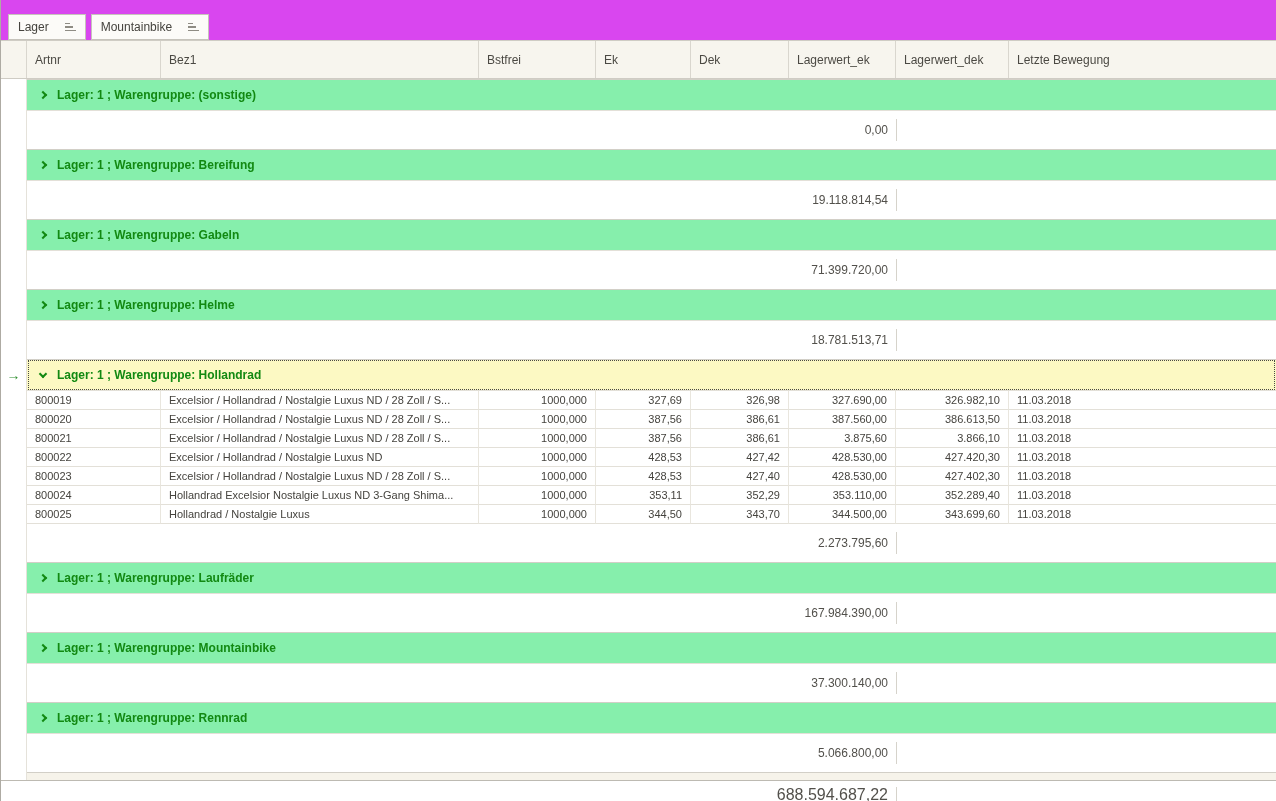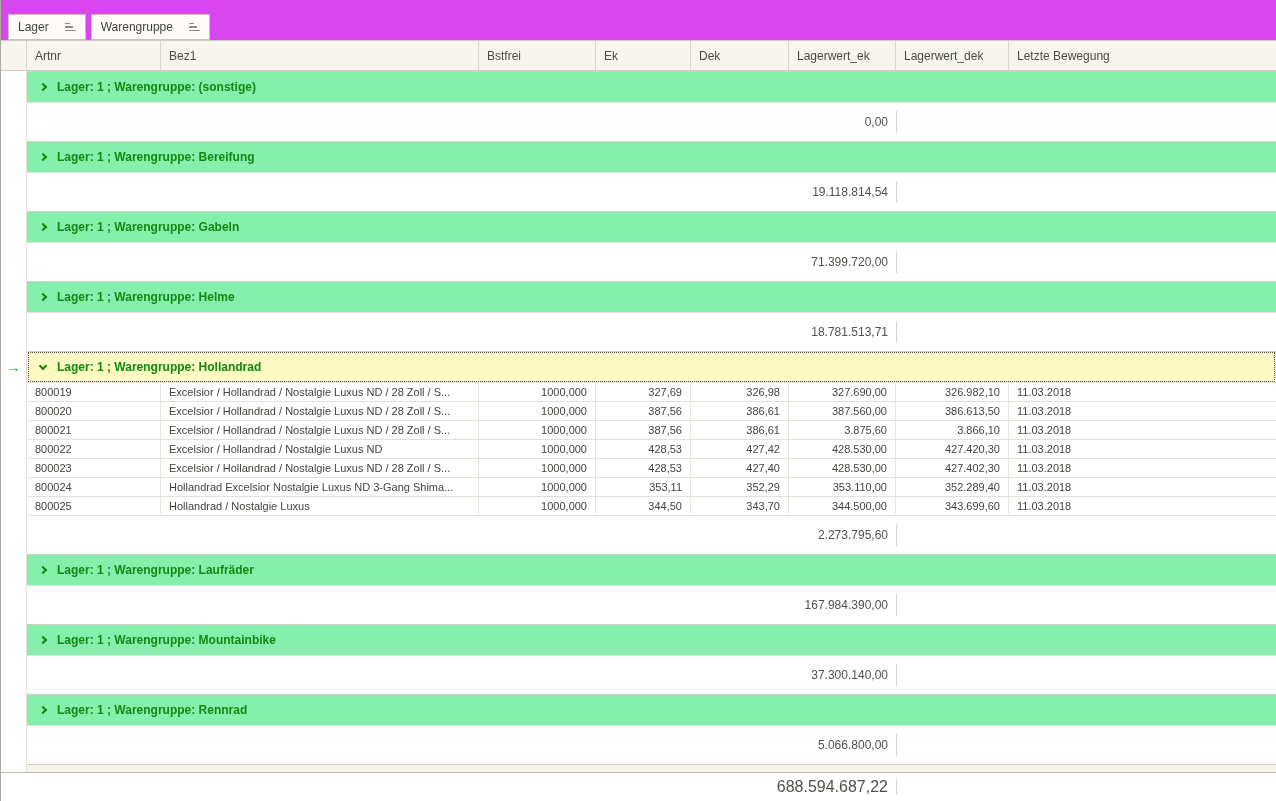--- a/index.html
+++ b/index.html
@@ -39,21 +39,21 @@
   .sort-icon i:nth-child(3) { width: 11px; }
 
   
   .row { display: flex; width: 100%; }
   .row-margin { width: 26px; flex: none; background: #ffffff; border-right: 1px solid #e5e2da;
                 display: flex; align-items: center; justify-content: center; }
   .row-content { flex: 1; min-width: 0; display: grid;
                  grid-template-columns: 134px 318px 117px 95px 98px 107px 113px minmax(0,1fr); }
 
   
-  .header-row { height: 31px; border-top: 1px solid #cfccc4; border-bottom: 1px solid #cfccc4; }
+  .header-row { height: 39px; border-top: 1px solid #cfccc4; border-bottom: 1px solid #cfccc4; }
   .header-row .row-margin { background: #f7f5ee; border-right: 1px solid #d9d6ce; }
   .hcell {
     background: #f7f5ee;
     font-size: 12px; color: #4b4943;
     padding-left: 8px;
     display: flex; align-items: center;
     border-right: 1px solid #d9d6ce;
     white-space: nowrap; overflow: hidden;
   }
   .hcell:last-child { border-right: none; }
@@ -131,21 +131,21 @@
   <div class="group-panel">
     <div class="group-btn">
       <span>Lager</span>
       <span class="sort-icon">
           <i></i>
           <i></i>
           <i></i>
         </span>
     </div>
     <div class="group-btn">
-      <span>Warengruppe</span>
+      <span>Mountainbike</span>
       <span class="sort-icon">
           <i></i>
           <i></i>
           <i></i>
         </span>
     </div>
   </div>
 
   <div class="row header-row">
     <div class="row-margin"></div>

